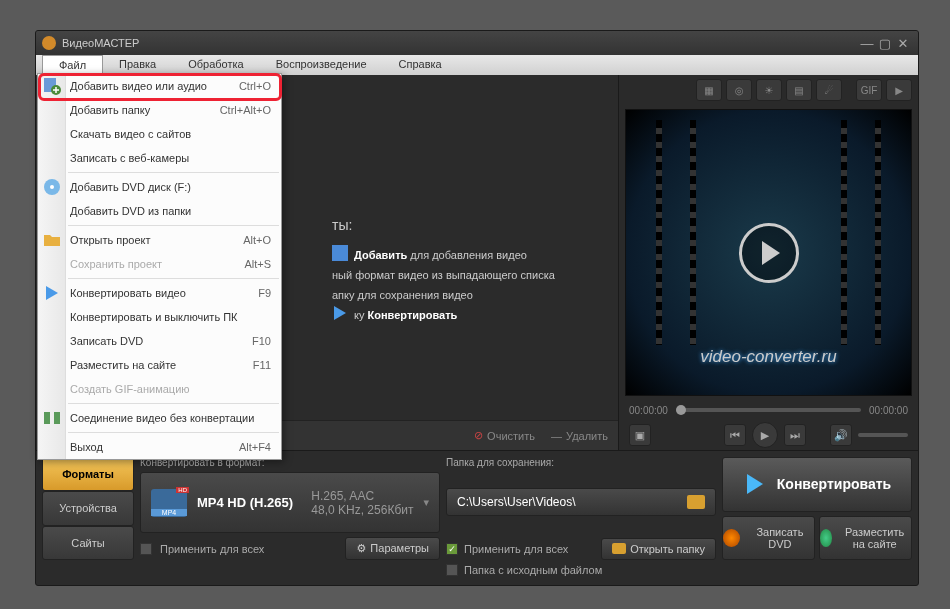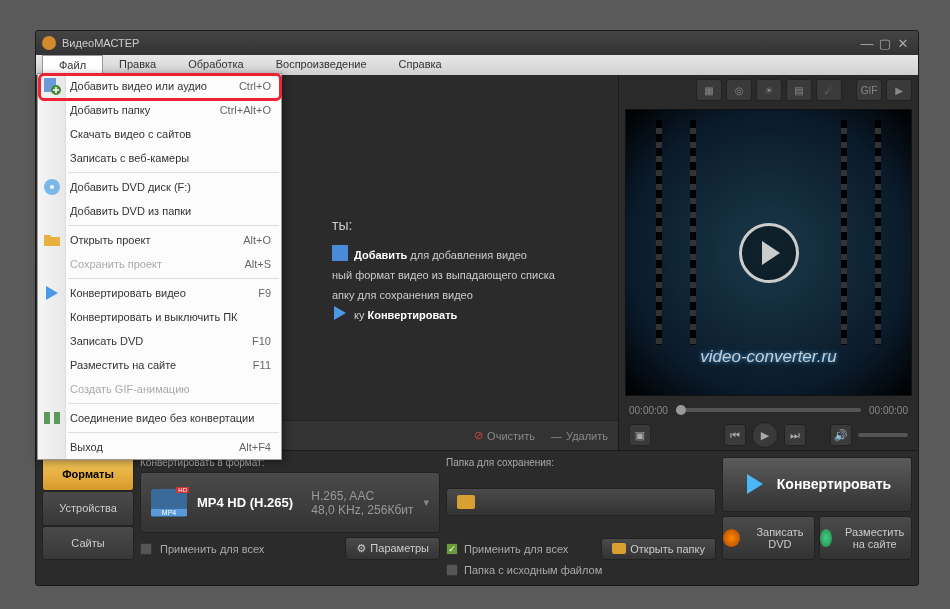--- a/index.html
+++ b/index.html
@@ -235,20 +235,21 @@
         <div style="flex:1"></div>
         <div class="btn-s">
             <span>⚙</span>
             <span>Параметры</span>
           </div>
       </div>
     </div>
     <div class="fold">
       <div class="hdr">Папка для сохранения:</div>
       <div class="box">
+        <div class="path">C:\Users\User\Videos\</div>
         <div class="fic"></div>
       </div>
       <div class="rows">
         <div class="r">
             <div class="chk on"></div>
             <span class="lbl">Применить для всех</span>
             <div style="flex:1"></div>
             <div class="btn-s">
               <div class="fic" style="width:14px;height:11px"></div>
               <span>Открыть папку</span>

